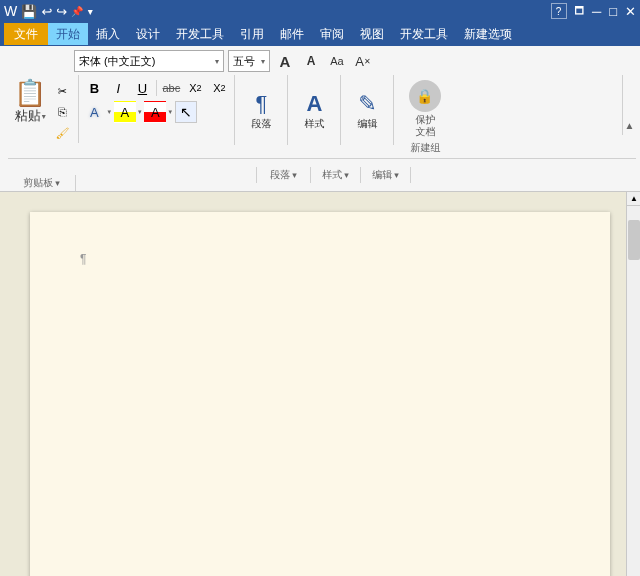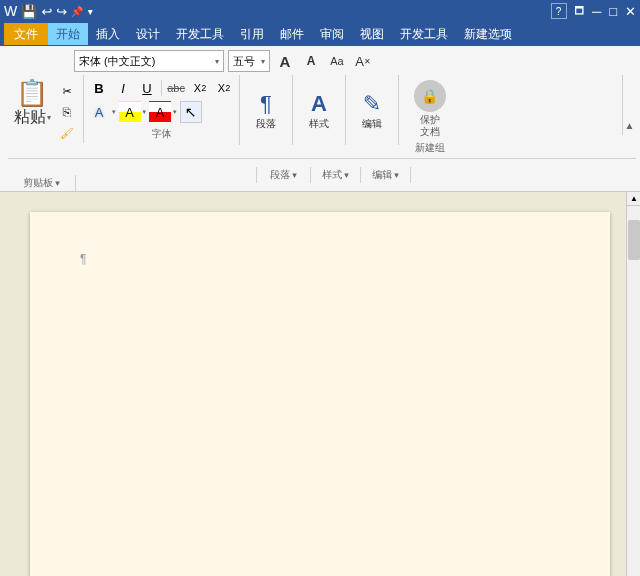--- a/index.html
+++ b/index.html
@@ -342,21 +342,21 @@
 
     <div class="ribbon-icon-btn" style="font-size:13px;color:#333;">A<span style="font-size:8px;">✕</span></div>
   </div>
 
   <div class="ribbon-groups">
 
     <div class="paste-group">
       <div class="paste-main-btn">
         <div style="font-size:26px;line-height:1;color:#2b579a;">📋</div>
         <div style="display:flex;align-items:center;gap:1px;margin-top:1px;">
-          <span style="font-size:16px;color:#333;">粘贴</span>
+          <span style="font-size:13px;color:#333;">粘贴</span>
           <span style="font-size:8px;color:#666;">▾</span>
         </div>
       </div>
       <div class="paste-side">
         <div class="small-clip-btn" title="剪切">✂</div>
         <div class="small-clip-btn" title="复制">⎘</div>
         <div class="small-clip-btn" title="格式刷" style="color:#e8a000;">🖌</div>
       </div>
     </div>
 
@@ -377,21 +377,20 @@
         <div class="dropdown-arrow" style="font-size:7px;margin-right:1px;cursor:pointer;">▾</div>
         <div class="ribbon-icon-btn" style="font-size:13px;background:linear-gradient(to bottom, #fff 50%, #ffff00 50%);">A</div>
         <div class="dropdown-arrow" style="font-size:7px;margin-right:1px;cursor:pointer;">▾</div>
         <div class="ribbon-icon-btn" style="font-size:13px;background:linear-gradient(to bottom, #fff 50%, #ff0000 50%);">A</div>
         <div class="dropdown-arrow" style="font-size:7px;margin-right:1px;cursor:pointer;">▾</div>
 
         <div class="ribbon-icon-btn" style="font-size:13px;border:1px solid #c8c8c8;background:#e8f0fe;">
           <span style="font-size:14px;">↖</span>
         </div>
       </div>
-      <div class="group-label" style="display:flex;align-items:center;gap:2px;justify-content:center;">字体</div>
     </div>
 
     <div class="ribbon-group">
       <div class="group-content">
         <div class="big-ribbon-btn">
           <span style="font-size:22px;color:#2b579a;">¶</span>
           <span>段落</span>
         </div>
       </div>
     </div>

